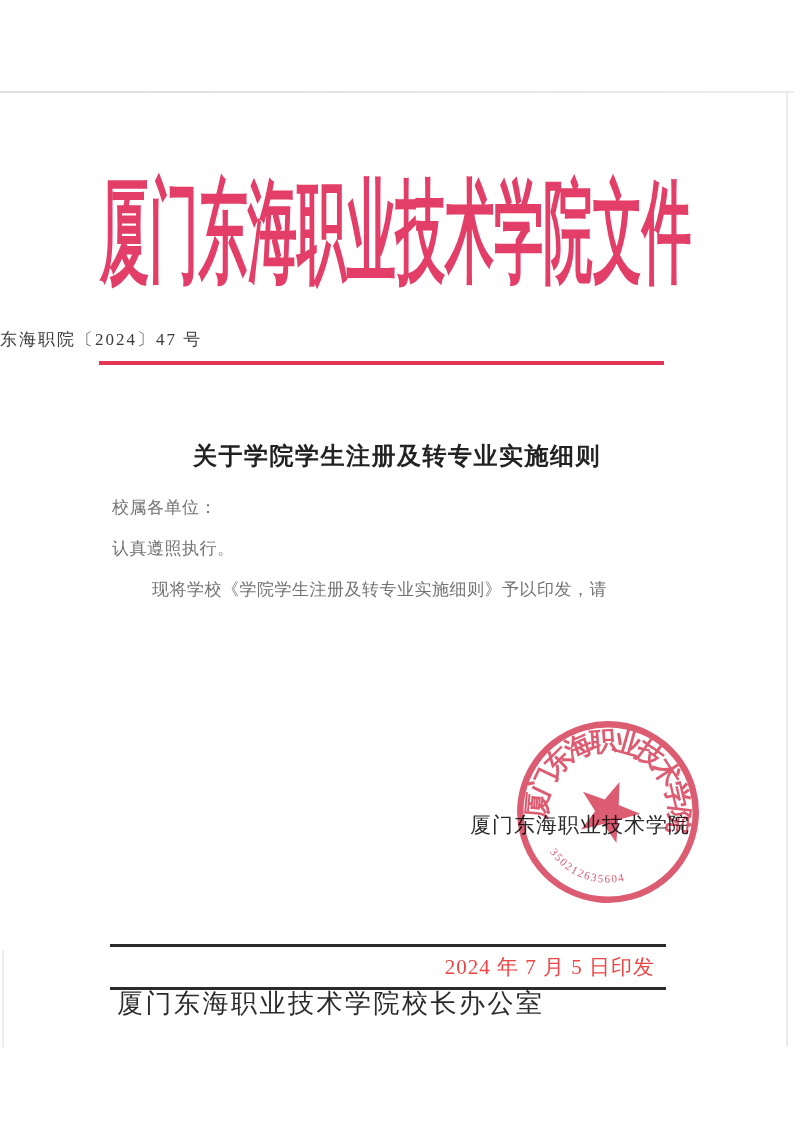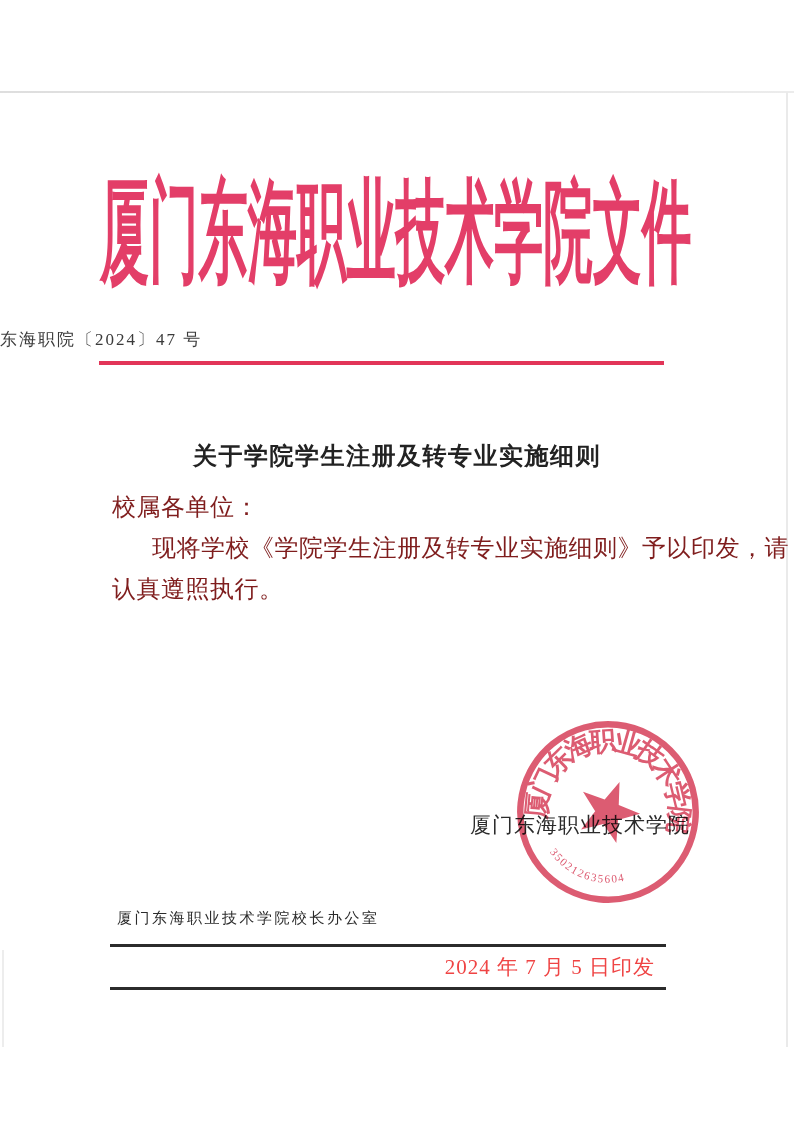--- a/index.html
+++ b/index.html
@@ -37,21 +37,21 @@
 
   
   .doc-title{
     position:absolute;top:410px;left:0;width:794px;
     text-align:center;font-size:24px;font-weight:700;letter-spacing:1.5px;color:#222;margin-top:30px;
   }
 
   
   .body-block{
     position:absolute;top:487px;left:112px;width:574px;
-    font-size:24px;line-height:41px;letter-spacing:0.5px;color:#7f1d1d;
+    font-size:17px;line-height:41px;letter-spacing:0.5px;color:#737373;
   }
   .body-line{white-space:nowrap;}
   .indent{padding-left:40px;}
   .attachment{margin-top:41px;}
 
   
   .signature{
     position:absolute;top:808px;left:440px;width:280px;
     text-align:center;font-size:21px;line-height:34px;letter-spacing:1px;color:#2b2b2b;
   }
@@ -62,22 +62,22 @@
     mix-blend-mode:multiply;opacity:0.88;
     transform:rotate(6deg);
   }
   .seal text{font-family:"Liberation Serif","DejaVu Serif",serif;}
 
   
   .footer-rule{position:absolute;left:110px;width:556px;height:2.5px;background:#2b2b2b;}
   .footer-rule.top{top:944px;}
   .footer-rule.bottom{top:987px;}
   .footer-left{
-    position:absolute;top:909px;left:117px;
-    font-size:15px;letter-spacing:2.5px;color:#2b2b2b;white-space:nowrap;
+    position:absolute;top:986px;left:117px;
+    font-size:26px;letter-spacing:2.5px;color:#2b2b2b;white-space:nowrap;
   }
   .footer-right{
     position:absolute;top:953px;right:139px;
     font-size:21px;letter-spacing:1px;color:#ef4444;white-space:nowrap;
   }
 </style>
 </head>
 <body>
 
 <div class="page">
@@ -89,22 +89,22 @@
   <div class="masthead">厦门东海职业技术学院文件</div>
 
   <div class="doc-number">东海职院〔2024〕47 号</div>
 
   <div class="red-rule"></div>
 
   <div class="doc-title">关于学院学生注册及转专业实施细则</div>
 
   <div class="body-block">
     <div class="body-line">校属各单位：</div>
+    <div class="body-line">认真遵照执行。</div>
     <div class="body-line indent">现将学校《学院学生注册及转专业实施细则》予以印发，请</div>
-    <div class="body-line">认真遵照执行。</div>
   </div>
 
   <div class="signature">
     <div>厦门东海职业技术学院</div>
   </div>
 
   <svg class="seal" viewBox="0 0 200 200">
     <defs>
       <path id="arcTop" d="M 44,115 A 58,58 0 1 1 156,115" fill="none"></path>
       <path id="arcBottom" d="M 42.8,133 A 66,66 0 0 0 157.2,133" fill="none"></path>

